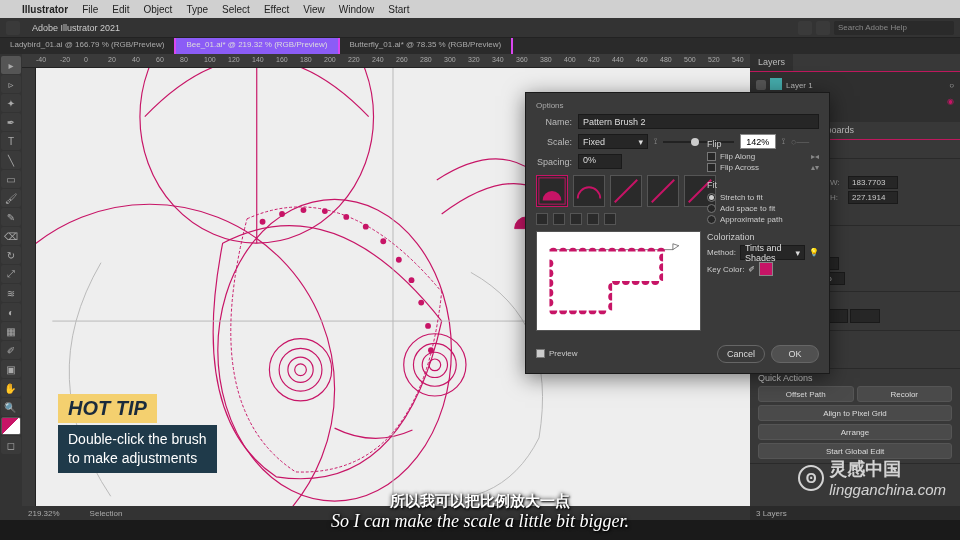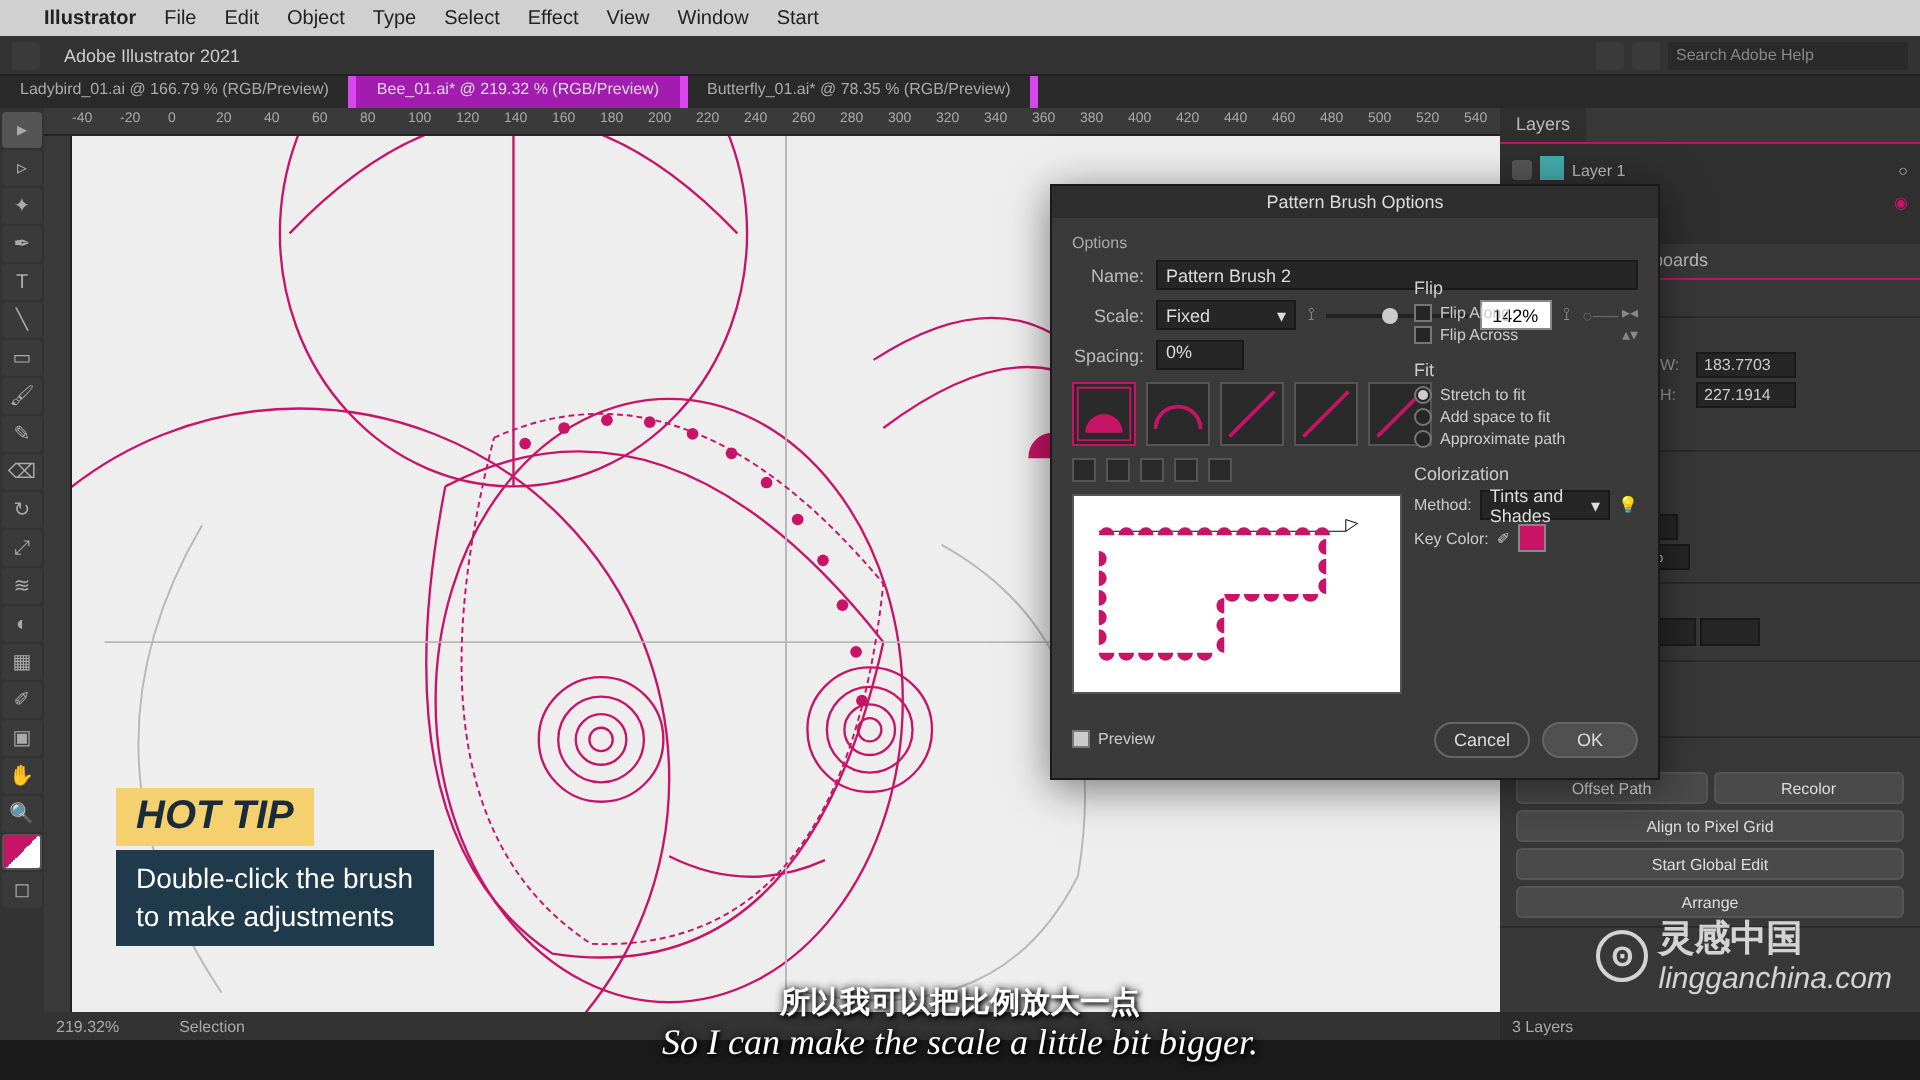--- a/index.html
+++ b/index.html
@@ -4,22 +4,22 @@
 <style>
 *{margin:0;padding:0;box-sizing:border-box;font-family:Helvetica,Arial,sans-serif;user-select:none}
 body{width:960px;height:540px;background:#1a1a1a;overflow:hidden;position:relative}
 .menubar{height:18px;background:#d0d0d0;display:flex;align-items:center;padding:0 8px;font-size:10px;color:#222;gap:14px}
 .menubar .apple{font-size:12px}
 .topbar{height:20px;background:#333;border-bottom:1px solid #222;display:flex;align-items:center;padding:0 6px;gap:4px}
 .topbar .tc{width:14px;height:14px;background:#3a3a3a;border-radius:2px}
 .topbar .spacer{flex:1}
 .topbar .search{width:120px;height:14px;background:#2a2a2a;border-radius:2px;font-size:8px;color:#888;padding:0 4px;display:flex;align-items:center}
 .tabbar{height:16px;background:#2a2a2a;display:flex;font-size:8px;color:#aaa}
-.tab{padding:2px 10px;border-right:4px solid #d946ef;cursor:pointer}
-.tab.active{background:#a21caf;color:#ddd}
+.tab{padding:2px 10px;border-right:2px solid #d946ef;cursor:pointer}
+.tab.active{background:#8b5cf6;color:#ddd}
 .main{display:flex;height:466px}
 .toolbox{width:22px;background:#333;display:flex;flex-direction:column;gap:1px;padding:2px 1px}
 .tool{width:20px;height:18px;background:#3a3a3a;border-radius:2px;display:flex;align-items:center;justify-content:center;font-size:10px;color:#aaa;cursor:pointer}
 .tool.sel{background:#555}
 .tool.color{background:linear-gradient(135deg,#c71466 50%,#fff 50%);border:1px solid #555}
 .canvas-wrap{flex:1;background:#4a4a4a;position:relative;overflow:hidden}
 .ruler-h{height:14px;background:#3a3a3a;border-bottom:1px solid #222;position:relative;display:flex;font-size:7px;color:#aaa}
 .ruler-h span{position:absolute;top:2px}
 .canvas-area{position:absolute;top:14px;left:14px;right:0;bottom:14px;background:#eee;overflow:hidden}
 .ruler-v{position:absolute;top:14px;left:0;width:14px;bottom:14px;background:#3a3a3a;border-right:1px solid #222}
@@ -315,31 +315,30 @@
           <div class="tool" style="width:16px;height:14px">║</div>
           <div class="tool" style="width:16px;height:14px">⟹</div>
         </div>
     </div>
     <div class="section">
       <h4>Quick Actions</h4>
       <div class="qa-grid">
         <div class="btn-sm">Offset Path</div>
         <div class="btn-sm">Recolor</div>
         <div class="btn-sm" style="grid-column:1/3">Align to Pixel Grid</div>
+        <div class="btn-sm" style="grid-column:1/3">Arrange</div>
         <div class="btn-sm" style="grid-column:1/3">Start Global Edit</div>
-        <div class="btn-sm" style="grid-column:1/3">Arrange</div>
       </div>
     </div>
     <div style="flex:1"></div>
     <div style="height:14px;background:#2a2a2a;font-size:8px;color:#aaa;padding:0 6px;display:flex;align-items:center">3 Layers</div>
   </div>
 </div>
 
 <div class="dialog">
-  <div class="titlebar">Pattern Brush Options</div>
   <div class="body">
     <div class="grp-label">Options</div>
     <div class="dlg-row">
         <label>Name:</label>
         <input class="dlg-input" value="Pattern Brush 2" style="">
       </div>
     <div class="dlg-row">
         <label>Scale:</label>
       <div class="dlg-select">
           <span>Fixed</span>

